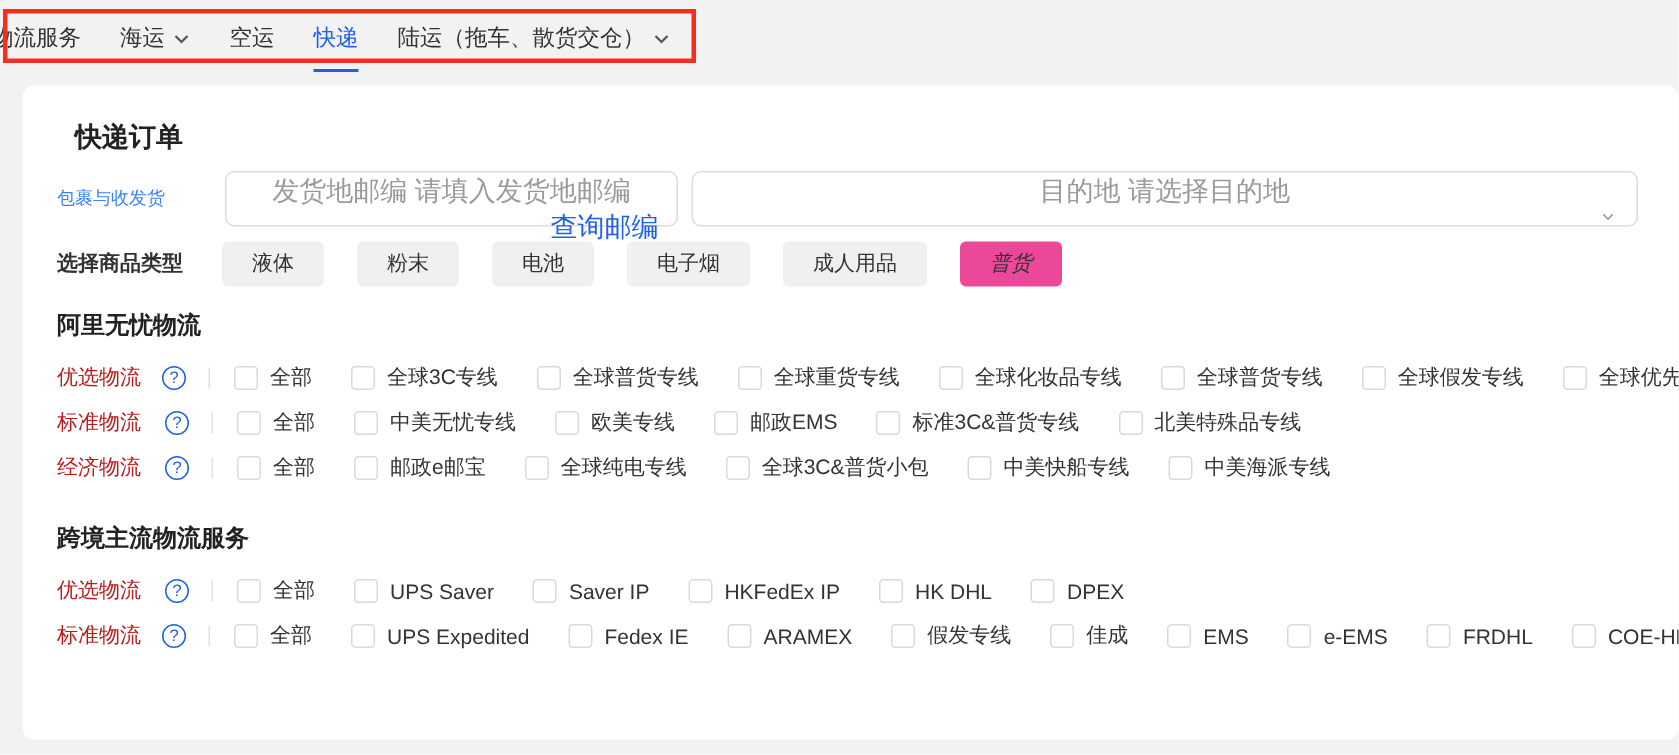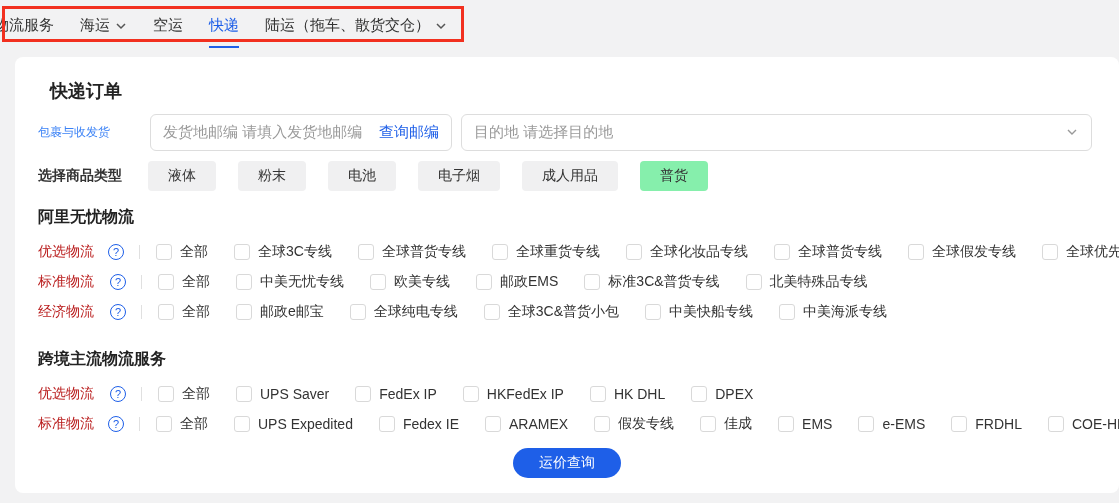--- a/index.html
+++ b/index.html
@@ -41,40 +41,41 @@
     font-size:18px;font-weight:bold;color:#222;
   }
   
   .form-row{
     position:absolute;left:23px;right:27px;top:56px;height:38px;
     display:flex;align-items:center;
   }
   .form-label{width:112px;font-size:12px;font-weight:normal;color:#3b82f6;}
   .fake-input{
     height:37px;border:1px solid #ddd;border-radius:6px;background:#fff;
-    display:flex;align-items:center;padding:0 12px;font-size:15px;color:#9a9a9a;
+    display:flex;align-items:center;padding:0 12px;font-size:18px;color:#9a9a9a;
     cursor:text;
+    flex-direction:column;
   }
   .inp-zip{width:302px;margin-right:9px;}
   .inp-pkg{width:308px;margin-right:15px;}
   .inp-dest{flex:1;cursor:pointer;}
   .inp-link{margin-left:auto;color:var(--accent);cursor:pointer;white-space:nowrap;}
   .inp-dest .sel-chev{margin-left:auto;}
   
   .cat-row{
     position:absolute;left:23px;top:103px;height:31px;
     display:flex;align-items:center;
   }
   .cat-label{width:110px;font-size:14px;font-weight:bold;color:#333;}
   .cat-btns{display:flex;gap:22px;}
   .cat-btn{
     height:30px;padding:0 20px;border-radius:4px;background:#f0f0f1;
     display:flex;align-items:center;font-size:14px;color:#333;cursor:pointer;white-space:nowrap;
   }
-  .cat-btn.selected{background:#86efac;}
+  .cat-btn.selected{background:#ec4899;font-style:italic;}
   
   .sections{position:absolute;left:23px;right:27px;top:150px;}
   .section{margin-bottom:22px;}
   .sec-title{font-size:16px;font-weight:bold;color:#222;height:22px;margin-bottom:8px;}
   .svc-row{display:flex;align-items:center;height:30px;}
   .row-label{font-size:14px;color:#b91c1c;width:58px;white-space:nowrap;}
   .help-icon{
     width:16px;height:16px;margin-left:14px;border:1px solid var(--accent);border-radius:50%;
     color:var(--accent);font-size:11px;display:flex;align-items:center;justify-content:center;
     cursor:pointer;flex:none;
@@ -309,21 +310,21 @@
     <span class="opt-label">全部</span>
   </label>
 
   <label class="opt">
     <span class="cbox"></span>
     <span class="opt-label">UPS Saver</span>
   </label>
 
   <label class="opt">
     <span class="cbox"></span>
-    <span class="opt-label">FedEx IP</span>
+    <span class="opt-label">Saver IP</span>
   </label>
 
   <label class="opt">
     <span class="cbox"></span>
     <span class="opt-label">HKFedEx IP</span>
   </label>
 
   <label class="opt">
     <span class="cbox"></span>
     <span class="opt-label">HK DHL</span>
@@ -391,14 +392,13 @@
   <label class="opt">
     <span class="cbox"></span>
     <span class="opt-label">COE-HKDHL</span>
   </label>
 </div>
   </div>
 </div>
   </section>
 </div>
 
-  <button class="submit-btn">运价查询</button>
 </main>
 
 </body></html>

